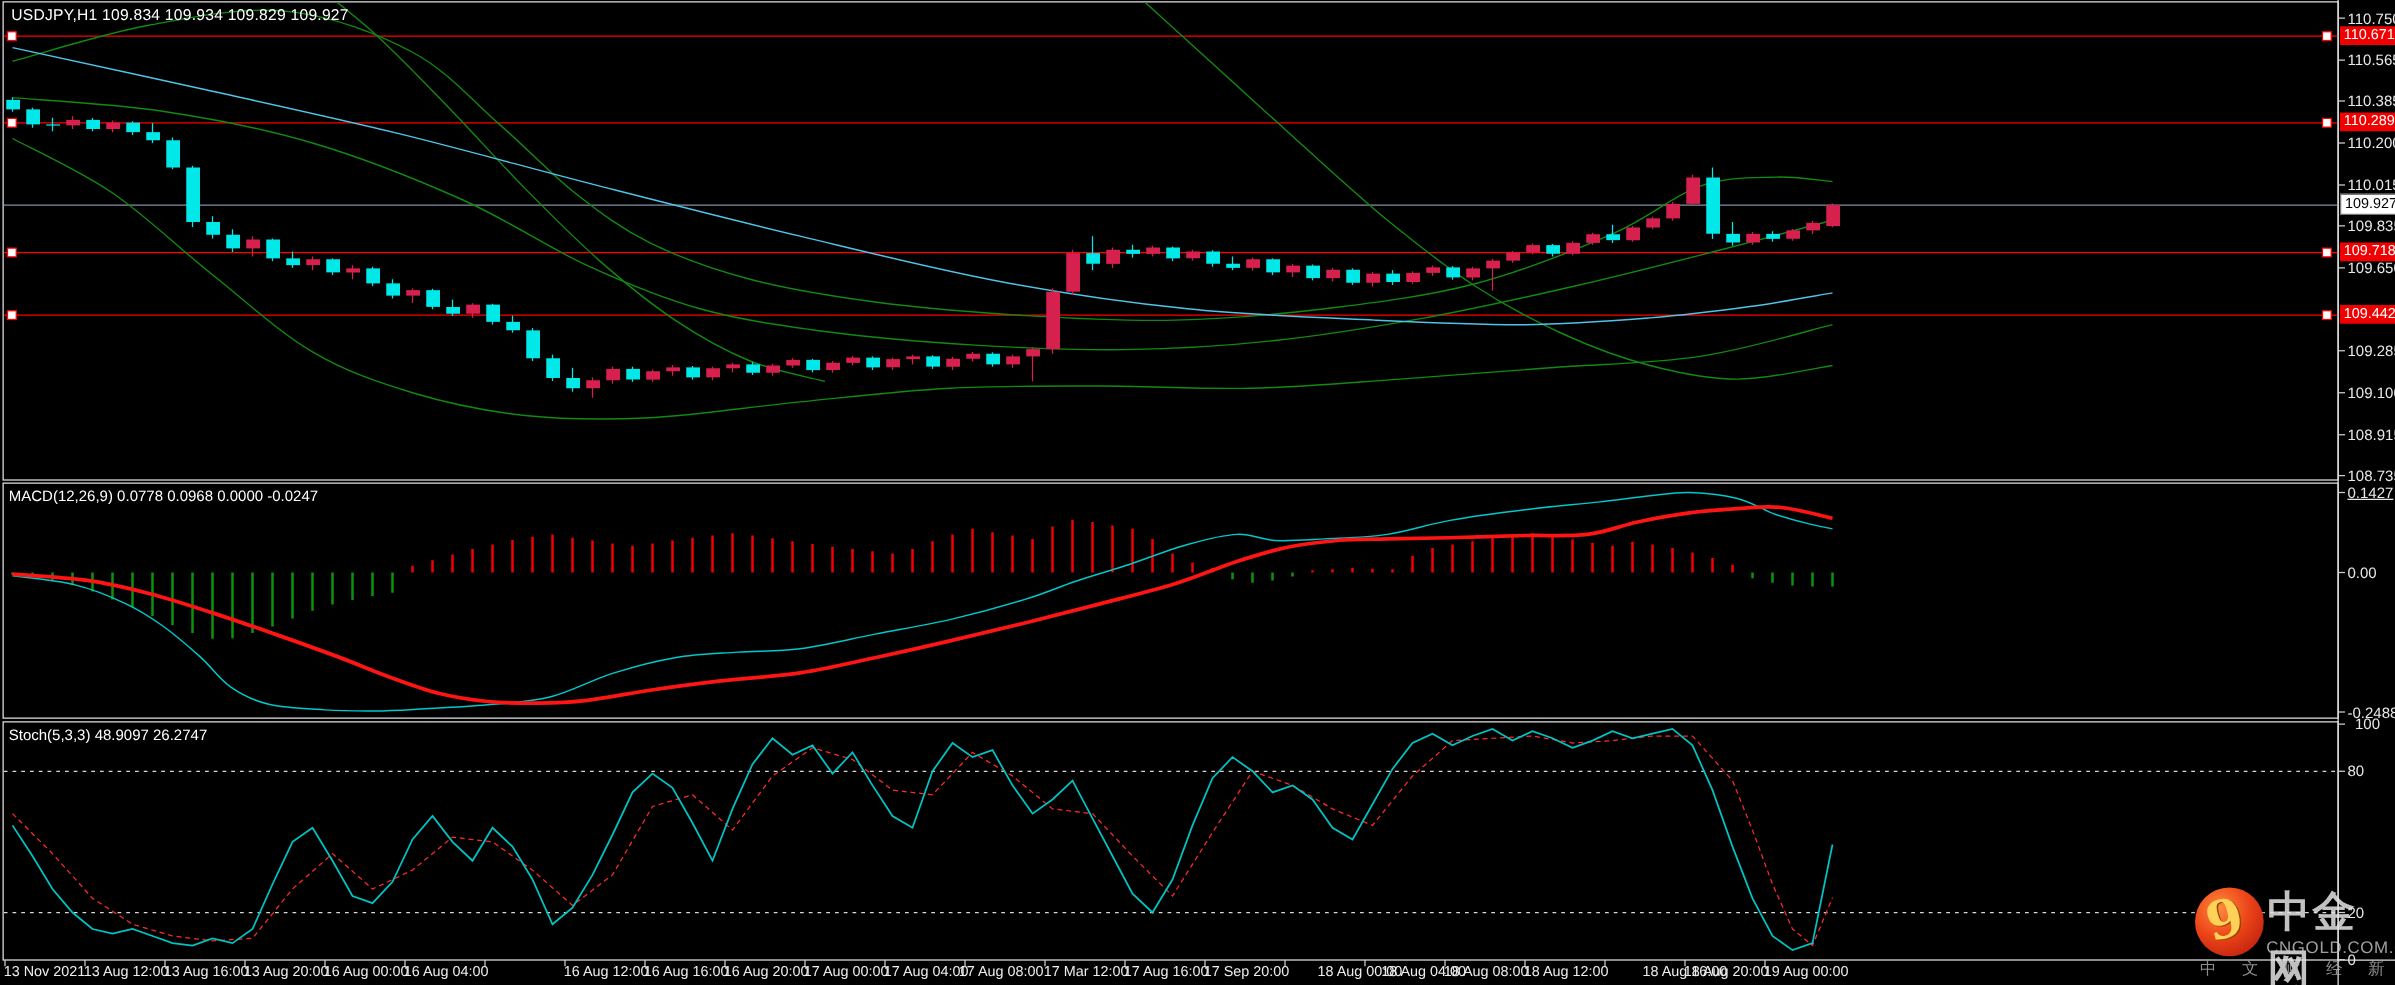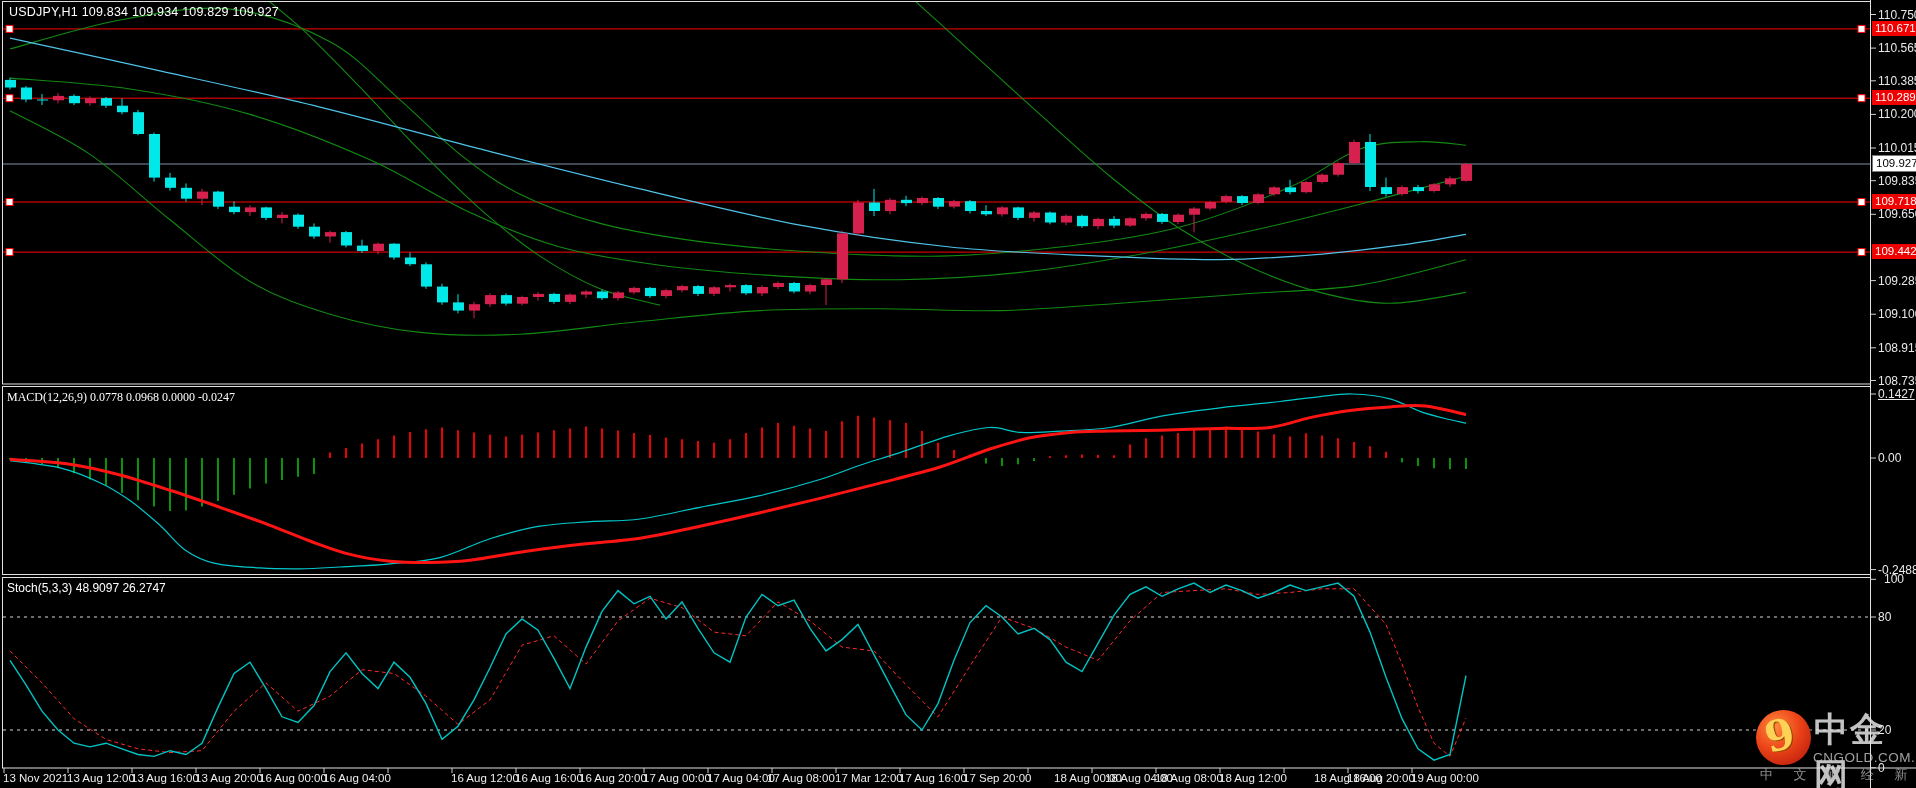--- a/index.html
+++ b/index.html
@@ -7,21 +7,21 @@
          font-family:"Liberation Sans",sans-serif;}
   #svg-host{position:absolute;left:0;top:0;z-index:1;}
   #labels-host{position:absolute;left:0;top:0;width:1916px;height:788px;z-index:2;pointer-events:none;}
   .plab{position:absolute;color:#e9e9e9;font-size:12px;line-height:14px;white-space:nowrap;}
   .badge{position:absolute;font-size:11.5px;line-height:15px;height:15px;padding:0 3px;white-space:nowrap;}
   .badge-red{background:#f00000;color:#fff;}
   .badge-white{background:#ffffff;color:#000;border:1px solid #777;}
   .tlab{position:absolute;color:#ececec;font-size:11.5px;white-space:nowrap;}
   #chart-title{position:absolute;left:9px;top:5px;color:#fff;font-size:12.5px;z-index:3;letter-spacing:.2px;}
   .ind-label{position:absolute;left:7px;color:#fff;font-size:12px;z-index:3;}
-  #macd-label{top:390px;font-family:Liberation Serif, serif;}
+  #macd-label{top:390px;}
   #stoch-label{top:581px;}
   
   #watermark{position:absolute;z-index:5;left:0;top:0;width:1916px;height:788px;pointer-events:none;}
   #wm-logo{position:absolute;left:1756px;top:710px;width:55px;height:55px;border-radius:50%;
            background:radial-gradient(circle at 36% 30%,#ff8a3c 0%,#ec4418 45%,#c52410 80%,#a81b0b 100%);
            box-shadow:0 0 6px rgba(0,0,0,.6);}
   #wm-swirl{position:absolute;left:9px;top:1px;font-family:"DejaVu Serif",serif;font-weight:bold;
             font-size:42px;color:#ffd257;transform:rotate(-14deg);
             text-shadow:1px 1px 0 #8f4a00;}
   #wm-brand{position:absolute;left:1814px;top:707px;font-size:34px;font-weight:bold;

